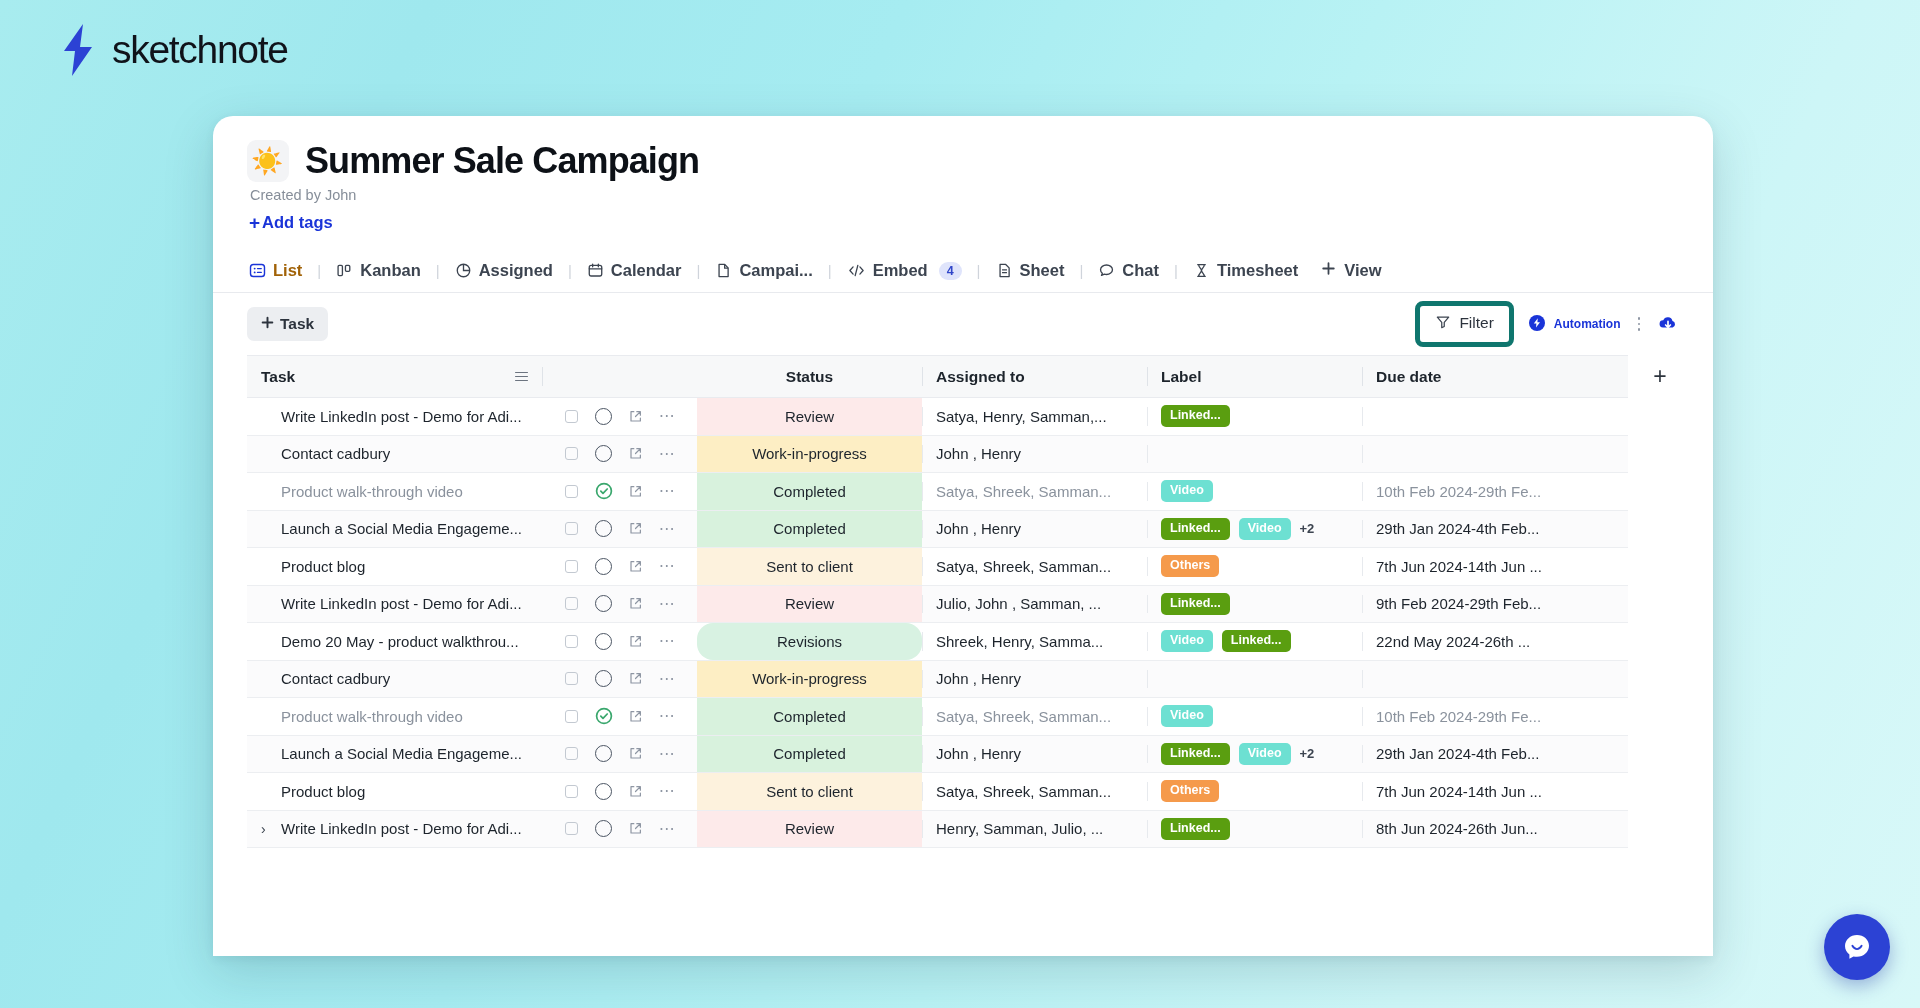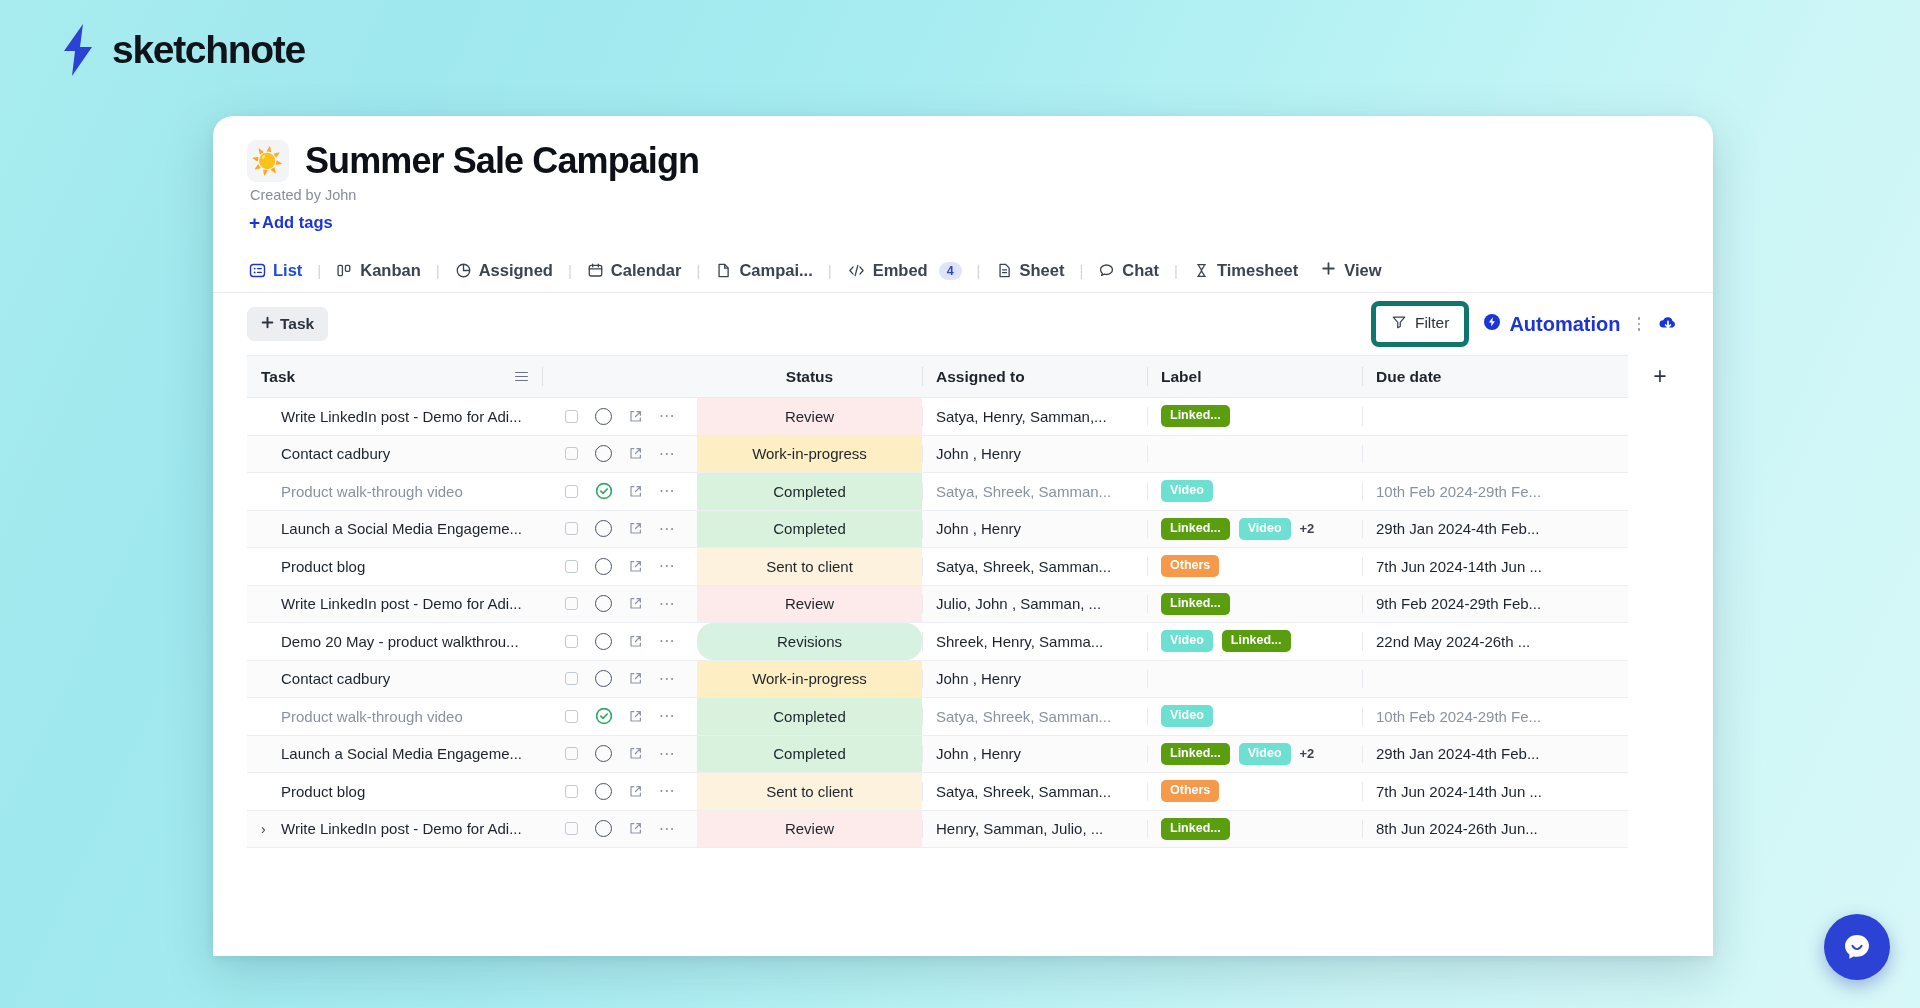--- a/index.html
+++ b/index.html
@@ -29,21 +29,21 @@
     position: absolute;
     left: 58px;
     top: 24px;
     display: flex;
     align-items: center;
     gap: 14px;
   }
   .brand-mark { width: 40px; height: 52px; display:block; }
   .brand-name {
     font-size: 39px;
-    font-weight: 700;
+    font-weight: 400;
     letter-spacing: -1.3px;
     color: #10131a;
   }
 
   
   .app-window {
     position: absolute;
     left: 213px;
     top: 116px;
     width: 1500px;
@@ -103,21 +103,21 @@
     display: inline-flex;
     align-items: center;
     gap: 7px;
     font-size: 16.5px;
     font-weight: 700;
     color: #3c4450;
     cursor: pointer;
     padding: 0 2px;
     white-space: nowrap;
   }
-  .tab.active { color: #1d4ed8; }
+  .tab.active { color: #a16207; }
   .tab .ico { display: inline-flex; align-items: center; }
   .tab-sep {
     color: #cfd4db;
     font-size: 15px;
     padding: 0 13px;
     user-select: none;
   }
   .tab-badge {
     background: #dfe4fb;
     color: #3046c9;
@@ -161,21 +161,21 @@
     border-radius: 8px;
     padding: 8px 15px;
     font-size: 15.5px;
     color: #2c333d;
     font-family: inherit;
     cursor: pointer;
   }
   .btn-automation {
     display: inline-flex; align-items: center; gap: 8px;
     color: #1a34d8;
-    font-size: 20px;
+    font-size: 12px;
     font-weight: 700;
     cursor: pointer;
   }
   .v-dots {
     display: flex; flex-direction: column; gap: 3px;
     padding: 0 3px; cursor: pointer;
   }
   .v-dots i { width: 2.5px; height: 2.5px; background: #8e96a3; border-radius: 50%; display:block; }
   .dl-btn { cursor: pointer; display: inline-flex; }
 

